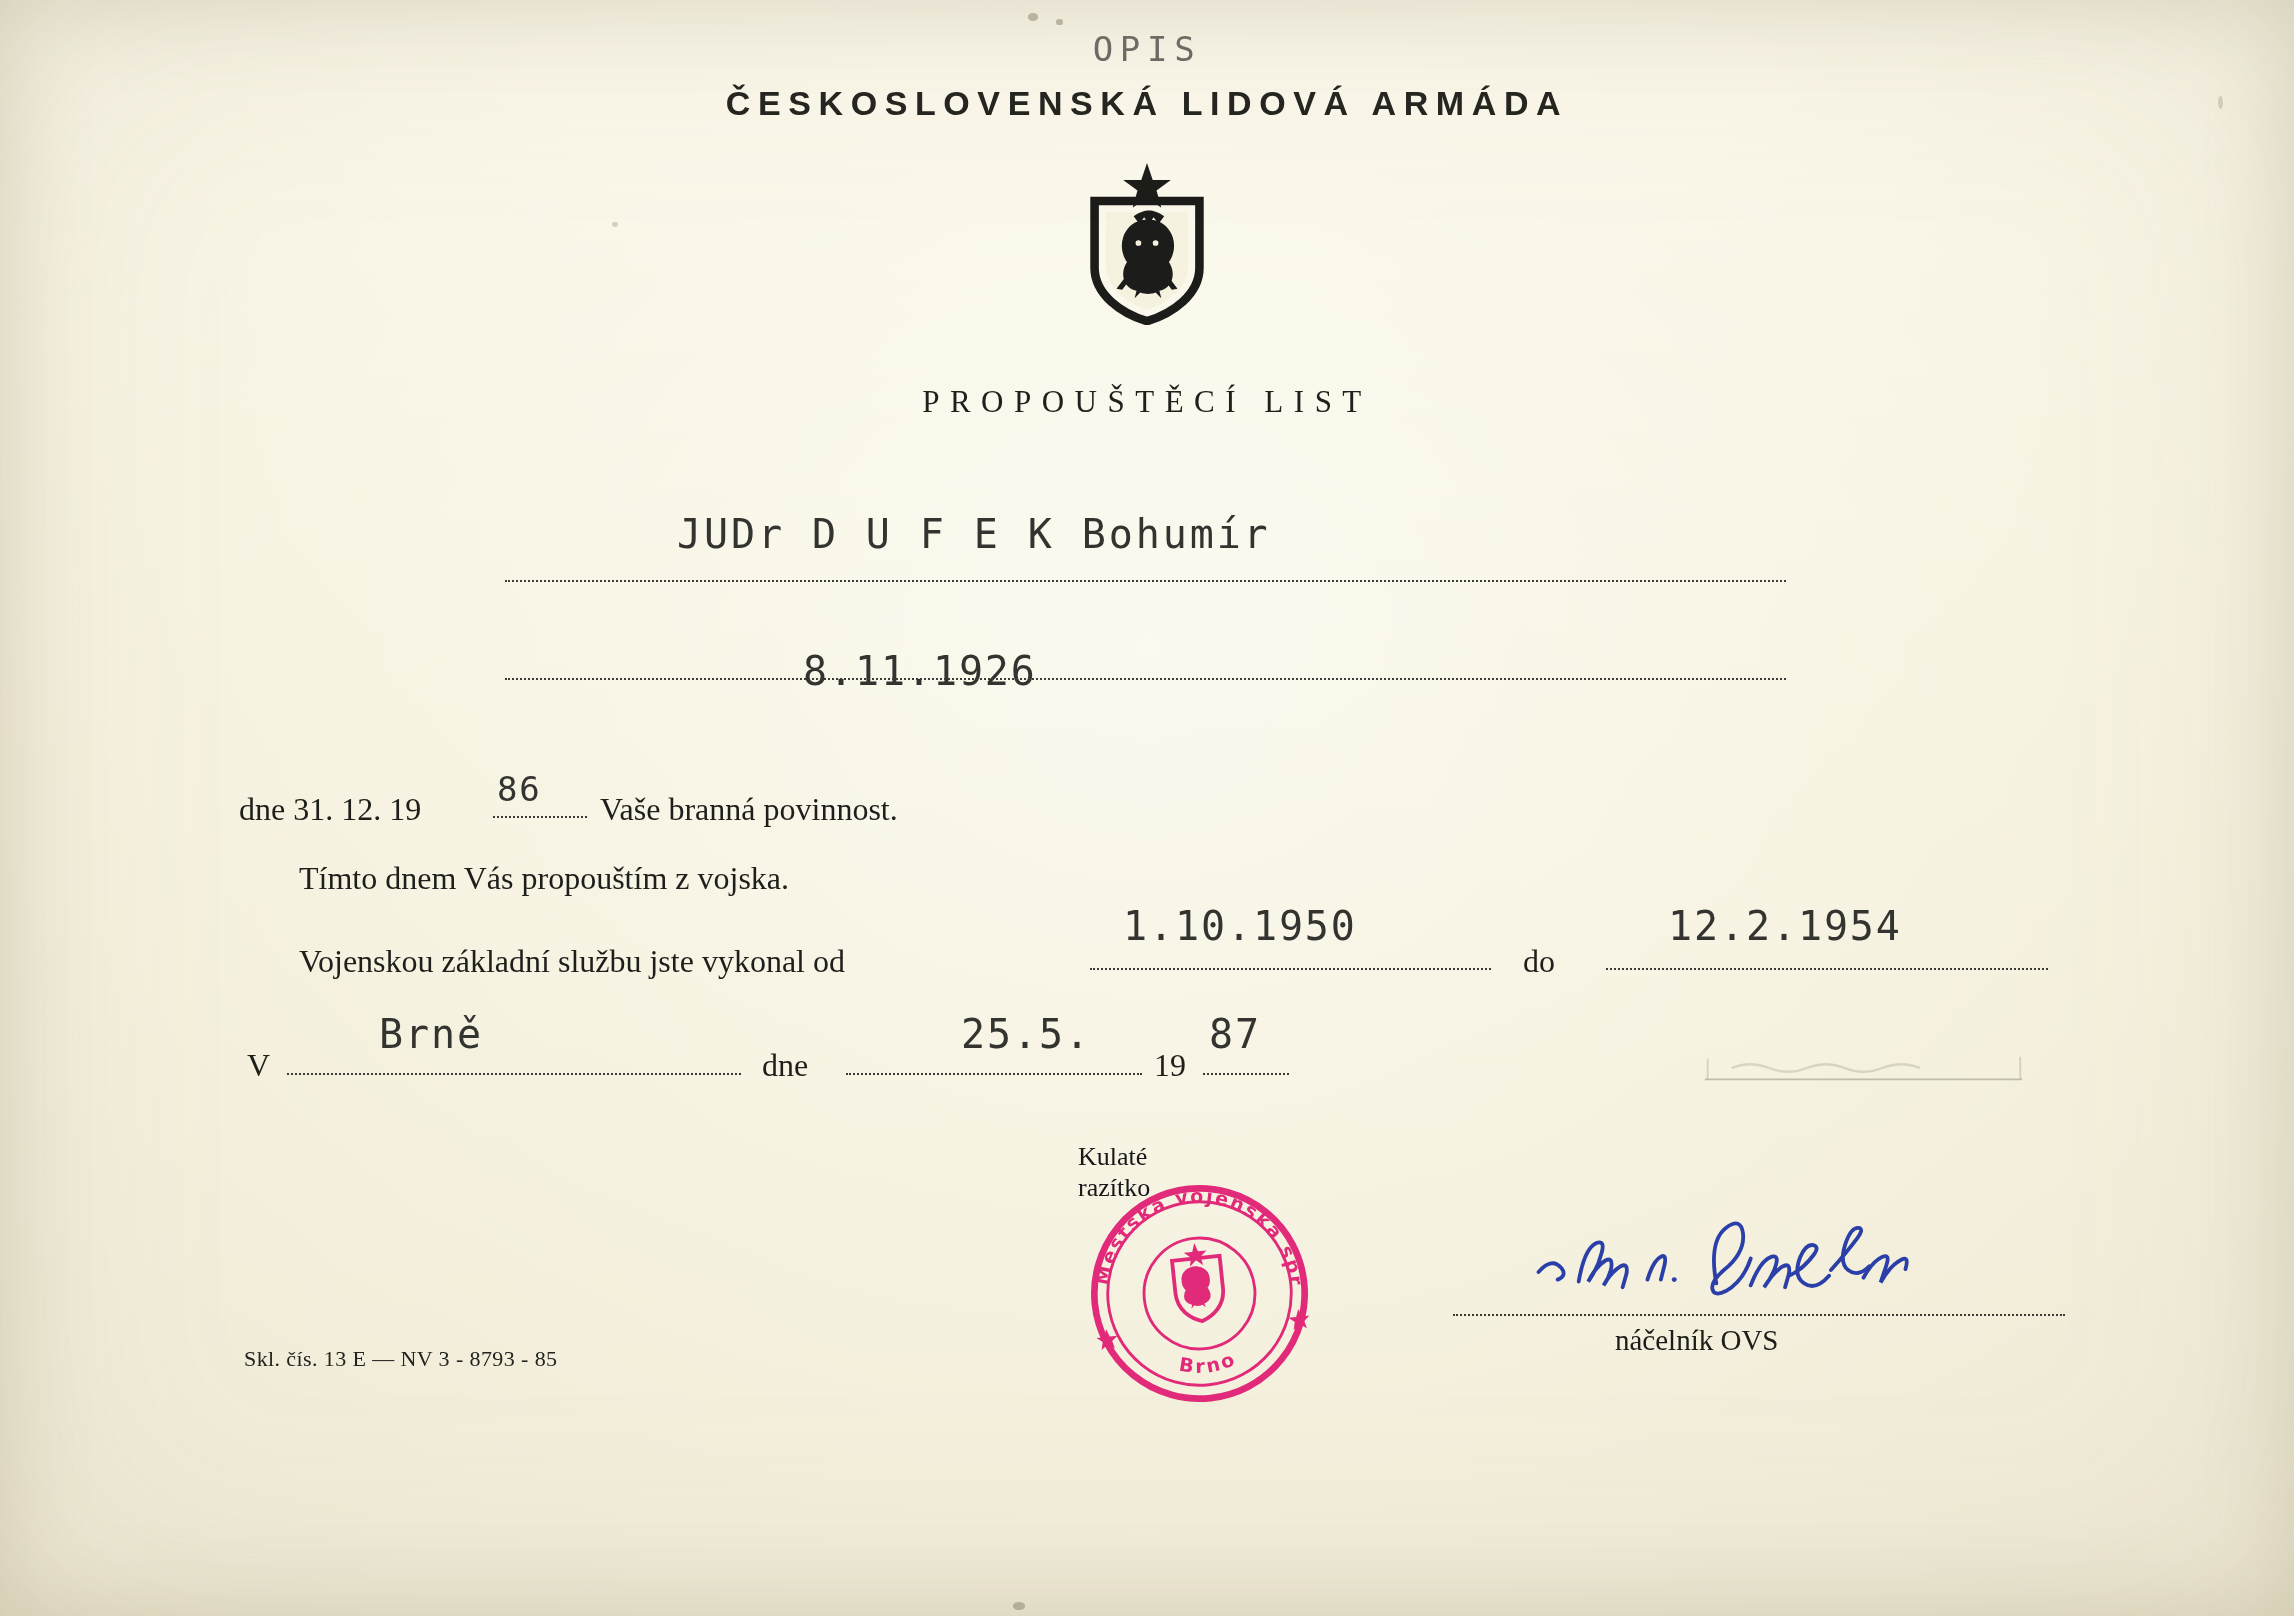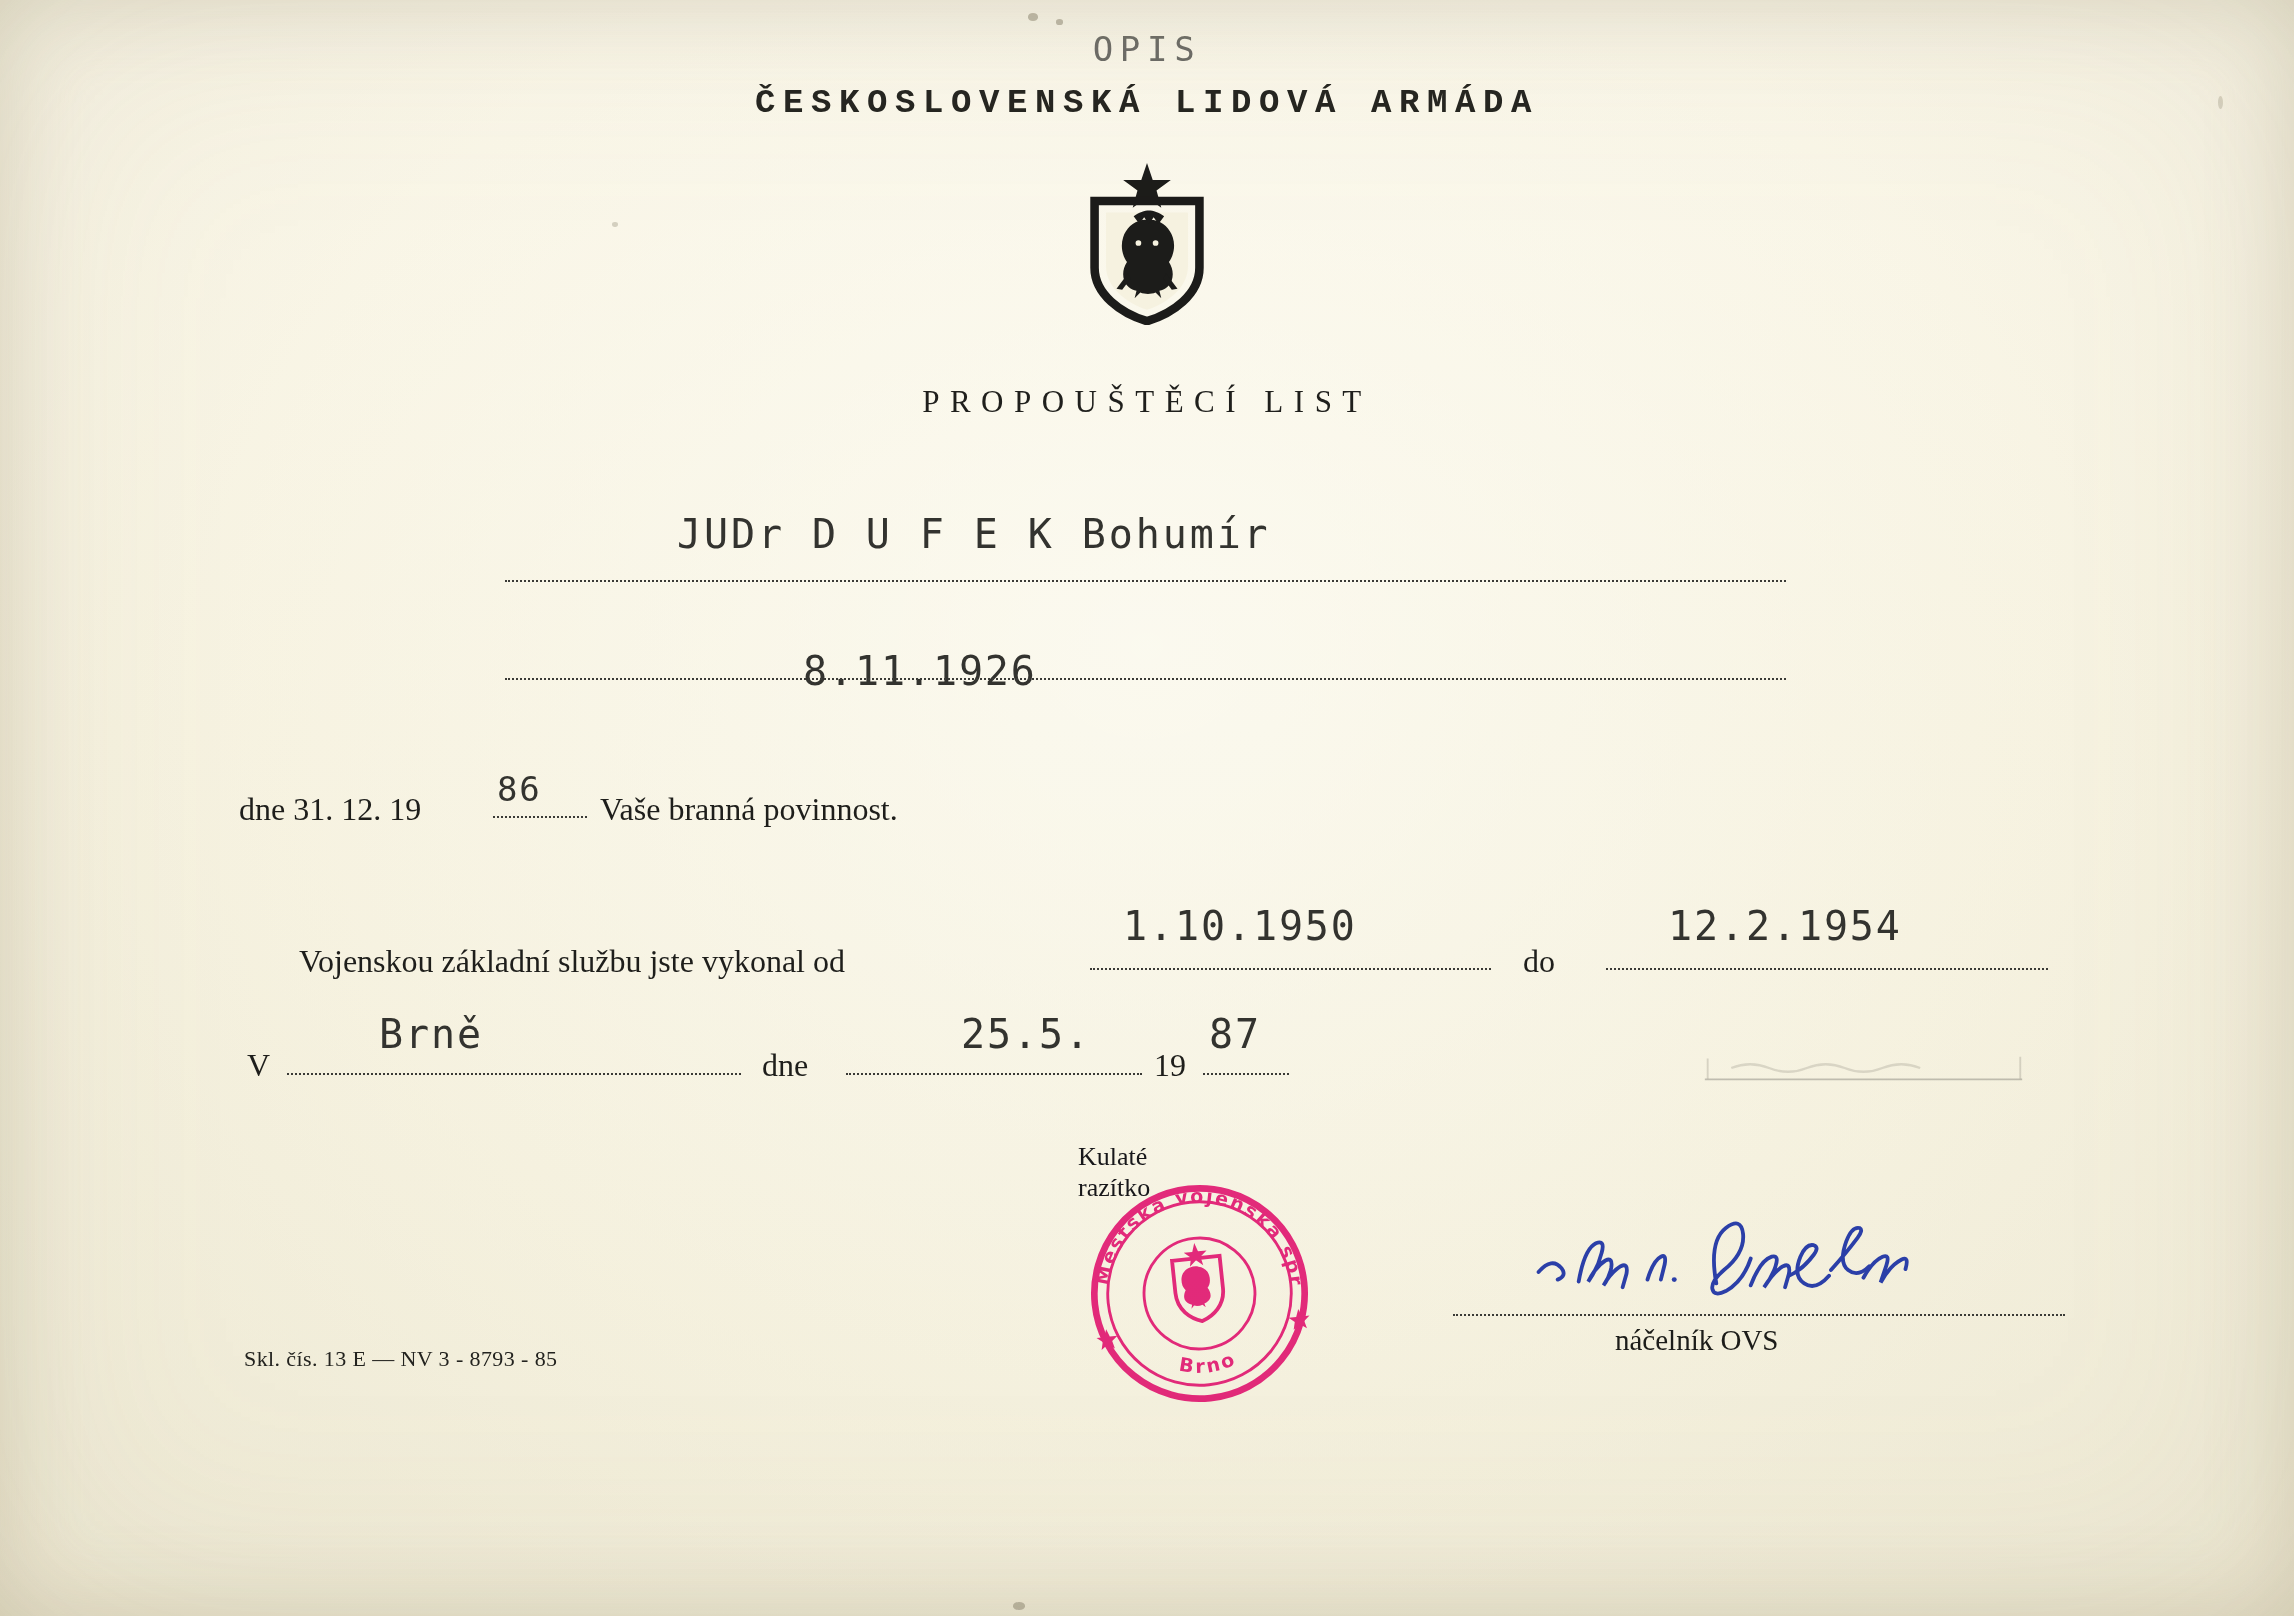--- a/index.html
+++ b/index.html
@@ -51,21 +51,21 @@
     font-size: 34px;
     letter-spacing: 6.7px;
     color: #4a4a48;
     opacity: .82;
   }
   .army-line {
     position: absolute;
     top: 84px;
     left: 0; right: 0;
     text-align: center;
-    font-family: Liberation Mono, monospace;
+    font-family: Liberation Sans, sans-serif;
     font-weight: bold;
     font-size: 34px;
     letter-spacing: 7.6px;
     color: #23231f;
   }
   .title {
     position: absolute;
     top: 384px;
     left: 0; right: 0;
     text-align: center;
@@ -222,20 +222,21 @@
 
   <div class="fld dob-val" style="left:803px;top:612px;">8.11.1926</div>
   <div class="dotline" style="left:505px;top:678px;width:1281px;"></div>
 
 
   <div class="body-text" style="left:239px;top:791px;">dne 31. 12. 19</div>
   <div class="fld ins-val" style="left:497px;top:769px;">86</div>
   <div class="dotline" style="left:493px;top:816px;width:94px;"></div>
   <div class="body-text" style="left:600px;top:791px;">Vaše branná povinnost.</div>
 
+  <div class="body-text" style="left:299px;top:860px;">Tímto dnem Vás propouštím z vojska.</div>
 
   <div class="body-text" style="left:299px;top:943px;">Vojenskou základní službu jste vykonal od</div>
   <div class="fld ins-val" style="left:1123px;top:903px;font-size:40px;">1.10.1950</div>
   <div class="dotline" style="left:1090px;top:968px;width:401px;"></div>
   <div class="body-text" style="left:1523px;top:943px;">do</div>
   <div class="fld ins-val" style="left:1668px;top:903px;font-size:40px;">12.2.1954</div>
   <div class="dotline" style="left:1606px;top:968px;width:442px;"></div>
 
   <div class="body-text" style="left:247px;top:1047px;">V</div>
   <div class="fld ins-val" style="left:379px;top:1011px;font-size:40px;">Brně</div>

